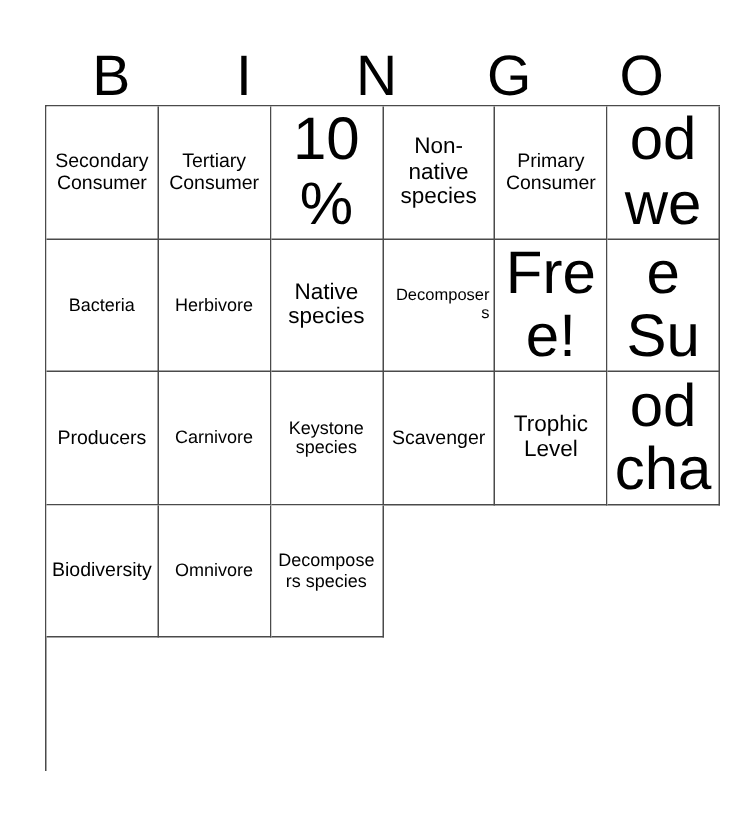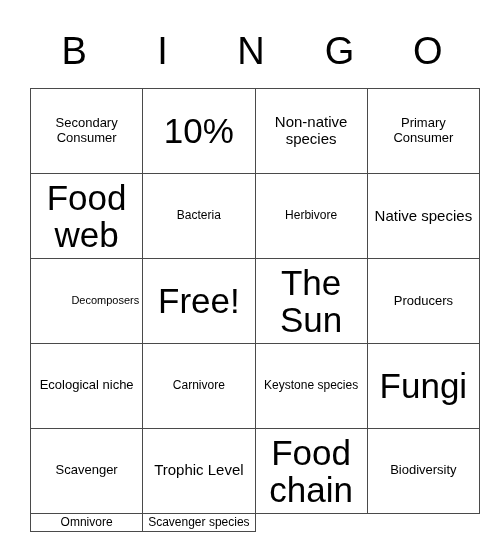--- a/index.html
+++ b/index.html
@@ -42,24 +42,23 @@
   .grid {
     position: absolute;
     left: 30px;
     top: 70px;
     width: 450px;
     height: 444px;
     box-sizing: border-box;
     border-top: 1px solid #4a4a4a;
     border-left: 1px solid #4a4a4a;
     display: grid;
-    grid-template-columns: repeat(4, 1fr);
+    grid-template-columns: repeat(6, 1fr);
     grid-template-rows: repeat(5, 1fr);
     background: #ffffff;
-    margin-top: 18px;
   }
   .cell {
     box-sizing: border-box;
     border-right: 1px solid #4a4a4a;
     border-bottom: 1px solid #4a4a4a;
     display: flex;
     align-items: center;
     justify-content: center;
     text-align: center;
     padding: 2px 3px;
@@ -70,39 +69,42 @@
     display: block;
     width: 100%;
     line-height: 1.08;
     word-wrap: break-word;
   }
   
   .sz-xs span { font-size: 11px; line-height: 1.15; text-align: right; }
   .sz-sm span { font-size: 13px; line-height: 1.12; }
   .sz-md span { font-size: 12px; line-height: 1.12; }
   .sz-lg span { font-size: 15px; line-height: 1.1; }
-  .sz-xl span { font-size: 35px; line-height: 1.06; }
+  .sz-xl span { font-size: 40px; line-height: 1.06; }
 </style>
 </head>
 <body>
 
 <div class="card">
 
   <div class="header-row">
     <div class="header-cell">B</div>
     <div class="header-cell">I</div>
     <div class="header-cell">N</div>
     <div class="header-cell">G</div>
     <div class="header-cell">O</div>
   </div>
 
   <div class="grid">
 
     <div class="cell sz-sm">
         <span>Secondary Consumer</span>
+      </div>
+    <div class="cell sz-sm">
+        <span>Tertiary Consumer</span>
       </div>
     <div class="cell sz-xl">
         <span>10%</span>
       </div>
     <div class="cell sz-lg">
         <span>Non-native species</span>
       </div>
     <div class="cell sz-sm">
         <span>Primary Consumer</span>
       </div>
@@ -126,46 +128,40 @@
     <div class="cell sz-xl">
         <span>Free!</span>
       </div>
     <div class="cell sz-xl">
         <span>The Sun</span>
       </div>
     <div class="cell sz-sm">
         <span>Producers</span>
       </div>
 
-    <div class="cell sz-sm">
-        <span>Ecological niche</span>
-      </div>
     <div class="cell sz-md">
         <span>Carnivore</span>
       </div>
     <div class="cell sz-md">
         <span>Keystone species</span>
-      </div>
-    <div class="cell sz-xl">
-        <span>Fungi</span>
       </div>
     <div class="cell sz-sm">
         <span>Scavenger</span>
       </div>
 
     <div class="cell sz-lg">
         <span>Trophic Level</span>
       </div>
     <div class="cell sz-xl">
         <span>Food chain</span>
       </div>
     <div class="cell sz-sm">
         <span>Biodiversity</span>
       </div>
     <div class="cell sz-md">
         <span>Omnivore</span>
       </div>
     <div class="cell sz-md">
-        <span>Scavenger species</span>
+        <span>Decomposers species</span>
       </div>
 
   </div>
 </div>
 
 </body></html>

